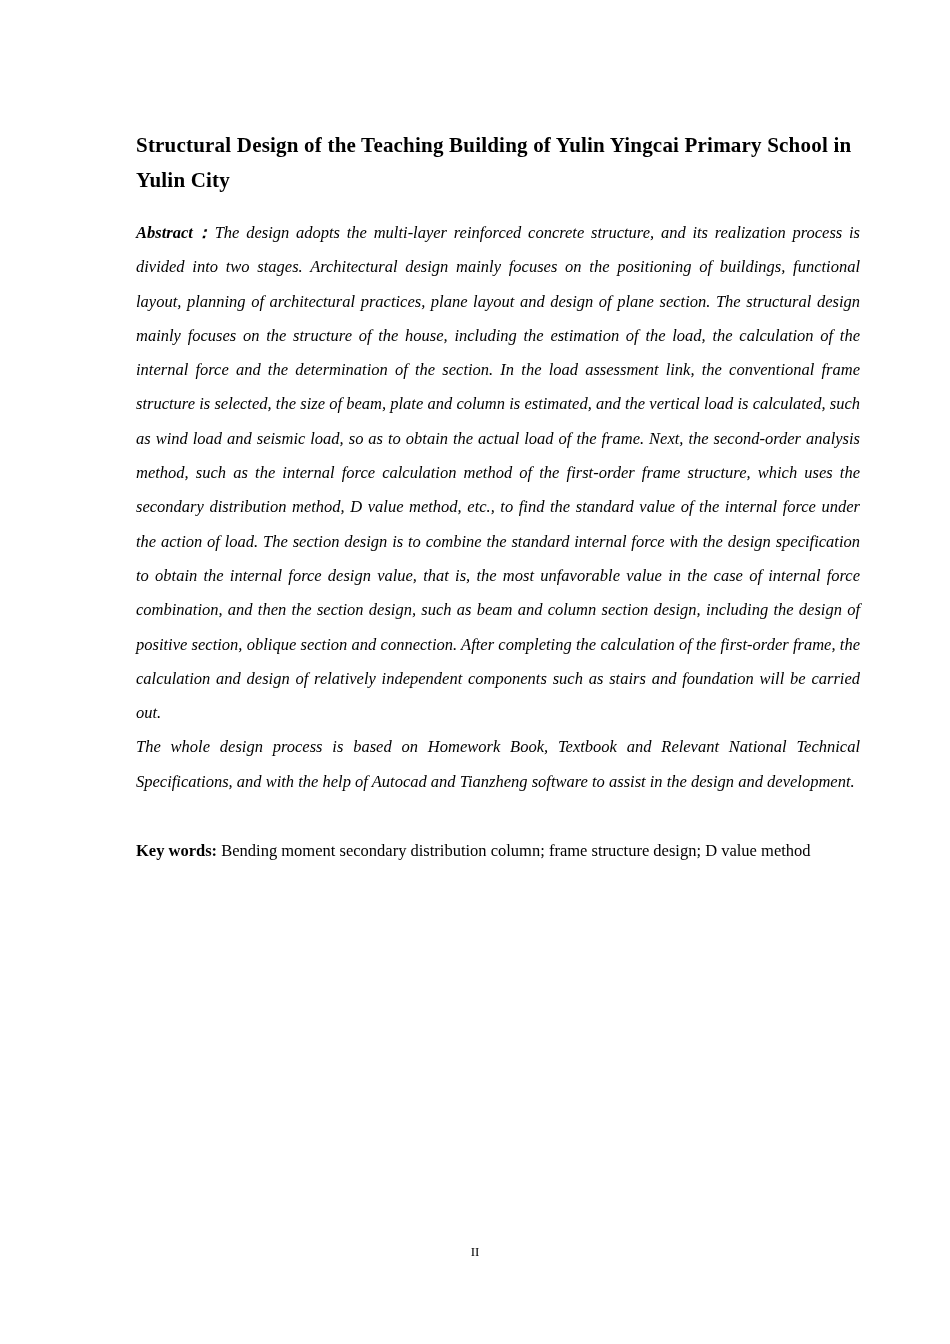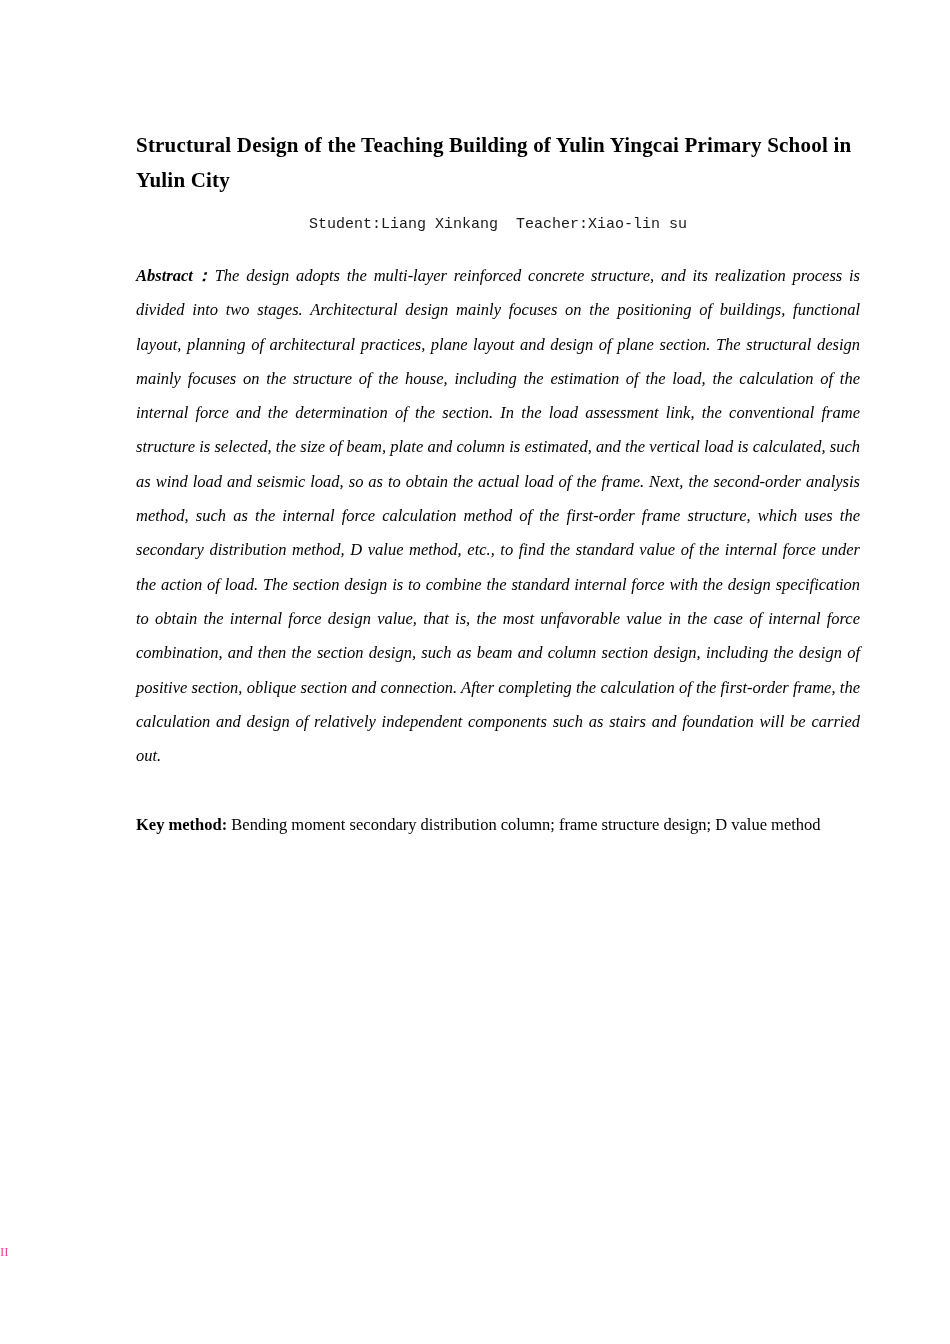--- a/index.html
+++ b/index.html
@@ -57,36 +57,37 @@
     font-size: 16.5px;
     line-height: 34.3px;
     text-align: justify;
     margin-top: 35px;
   }
   .footer {
     position: absolute;
     top: 1244px;
     left: 0;
     width: 100%;
+    text-align: center;
     font-size: 13px;
     font-family: "Liberation Serif", serif;
-    color: #ec4899;
+    color: #000000;
   }
 </style>
 </head>
 <body>
 
 <div class="page">
   <div class="content">
 
     <h1 class="doc-title">Structural Design of the Teaching Building of Yulin Yingcai Primary School in Yulin City</h1>
 
-    <div class="byline">Student:Liang Xinkang  Teacher:Xiao-lin su</div>
 
     <p class="para"><b>Abstract：</b><span>The design adopts the multi-layer reinforced concrete structure, and its realization process is divided into two stages. Architectural design mainly focuses on the positioning of buildings, functional layout, planning of architectural practices, plane layout and design of plane section. The structural design mainly focuses on the structure of the house, including the estimation of the load, the calculation of the internal force and the determination of the section. In the load assessment link, the conventional frame structure is selected, the size of beam, plate and column is estimated, and the vertical load is calculated, such as wind load and seismic load, so as to obtain the actual load of the frame. Next, the second-order analysis method, such as the internal force calculation method of the first-order frame structure, which uses the secondary distribution method, D value method, etc., to find the standard value of the internal force under the action of load. The section design is to combine the standard internal force with the design specification to obtain the internal force design value, that is, the most unfavorable value in the case of internal force combination, and then the section design, such as beam and column section design, including the design of positive section, oblique section and connection. After completing the calculation of the first-order frame, the calculation and design of relatively independent components such as stairs and foundation will be carried out.</span></p>
 
+    <p class="para">The whole design process is based on Homework Book, Textbook and Relevant National Technical Specifications, and with the help of Autocad and Tianzheng software to assist in the design and development.</p>
 
-    <p class="keywords"><b>Key method:</b><span> Bending moment secondary distribution column; frame structure design; D value method</span></p>
+    <p class="keywords"><b>Key words:</b><span> Bending moment secondary distribution column; frame structure design; D value method</span></p>
 
   </div>
 
   <div class="footer">II</div>
 </div>
 
 </body></html>

